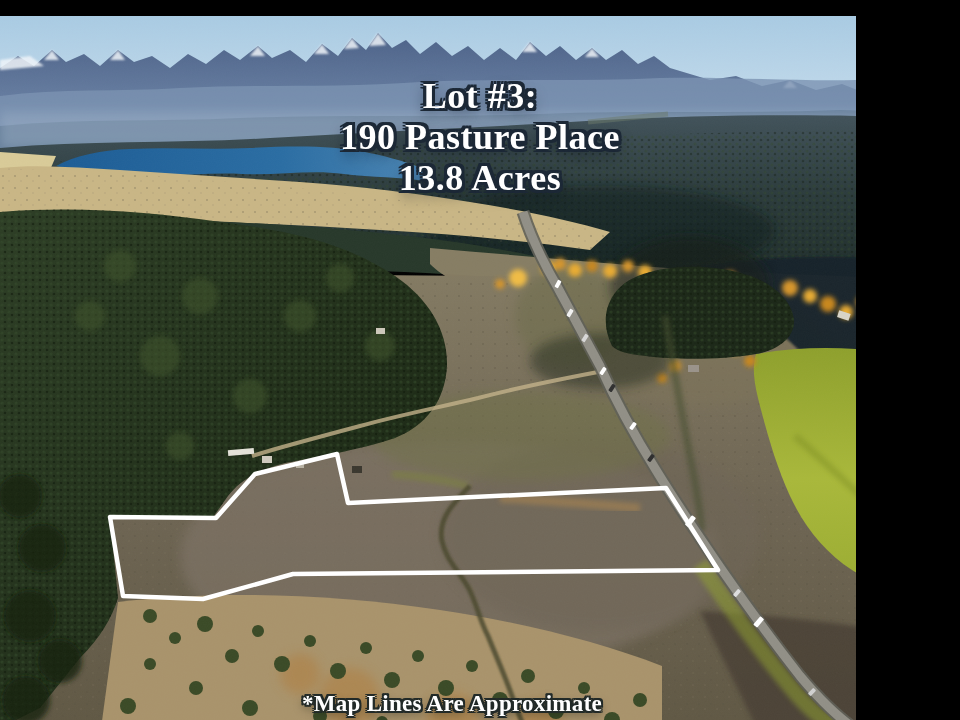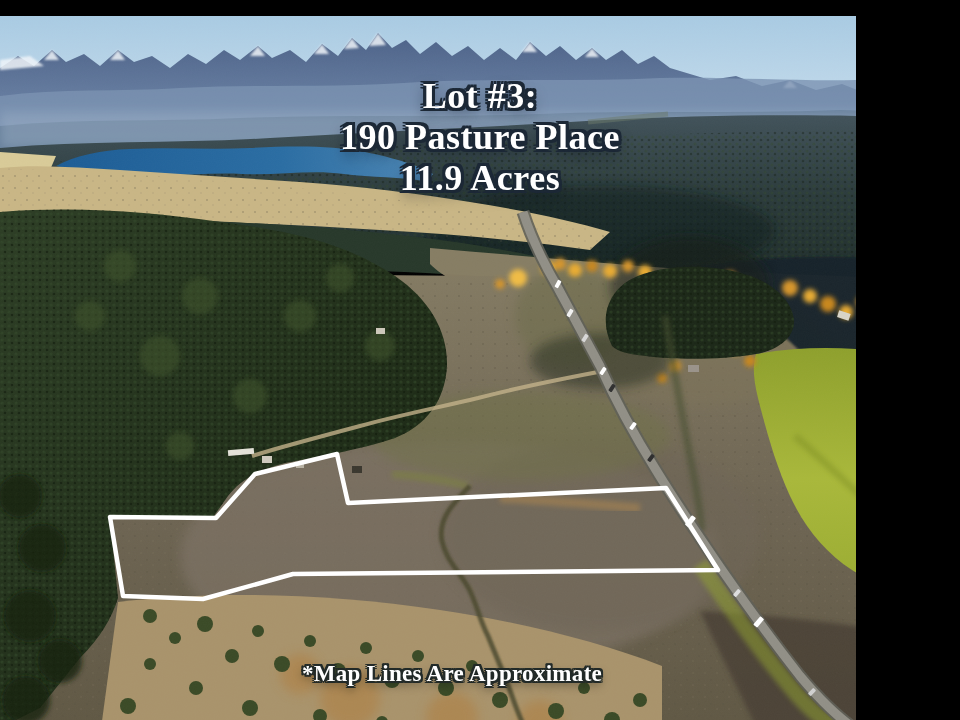--- a/index.html
+++ b/index.html
@@ -14,21 +14,21 @@
     -webkit-user-select:none;user-select:none;
   }
   .title-block{
     top:60px;left:0;width:960px;line-height:41px;font-size:36px;letter-spacing:0.5px;
     text-shadow:
       -3px -3px 0 #1c2836, 3px -3px 0 #1c2836, -3px 3px 0 #1c2836, 3px 3px 0 #1c2836,
       -3px 0 0 #1c2836, 3px 0 0 #1c2836, 0 -3px 0 #1c2836, 0 3px 0 #1c2836,
       0 6px 14px rgba(8,16,28,0.6);
   }
   .disclaimer{
-    top:645px;left:0;width:904px;font-size:23px;letter-spacing:0.3px;
+    top:675px;left:0;width:904px;font-size:23px;letter-spacing:0.3px;
     text-shadow:
       -2px -2px 0 #222a28, 2px -2px 0 #222a28, -2px 2px 0 #222a28, 2px 2px 0 #222a28,
       -2px 0 0 #222a28, 2px 0 0 #222a28, 0 -2px 0 #222a28, 0 2px 0 #222a28,
       0 4px 10px rgba(10,14,12,0.6);
   }
 </style>
 </head>
 <body>
 
 <div class="stage">
@@ -294,18 +294,18 @@
   <rect width="960" height="720" filter="url(#grainF)" opacity="0.06"></rect>
 
   <polygon fill="none" stroke-linejoin="round" stroke-linecap="round" points="337,438 348,487 666,472 718,554 293,558 203,583 123,580 110,501 216,502 255,458" stroke="#ffffff" stroke-width="4.5"></polygon>
 
   <line stroke-width="3" stroke-linecap="round" x1="884" y1="277" x2="947" y2="316" stroke="#ffffff"></line>
 </svg>
 
   <div class="overlay-text title-block">
     <div>Lot #3:</div>
     <div>190 Pasture Place</div>
-    <div>11.9 Acres</div>
+    <div>13.8 Acres</div>
   </div>
 
   <div class="overlay-text disclaimer">*Map Lines Are Approximate</div>
 
 </div>
 
 </body></html>

